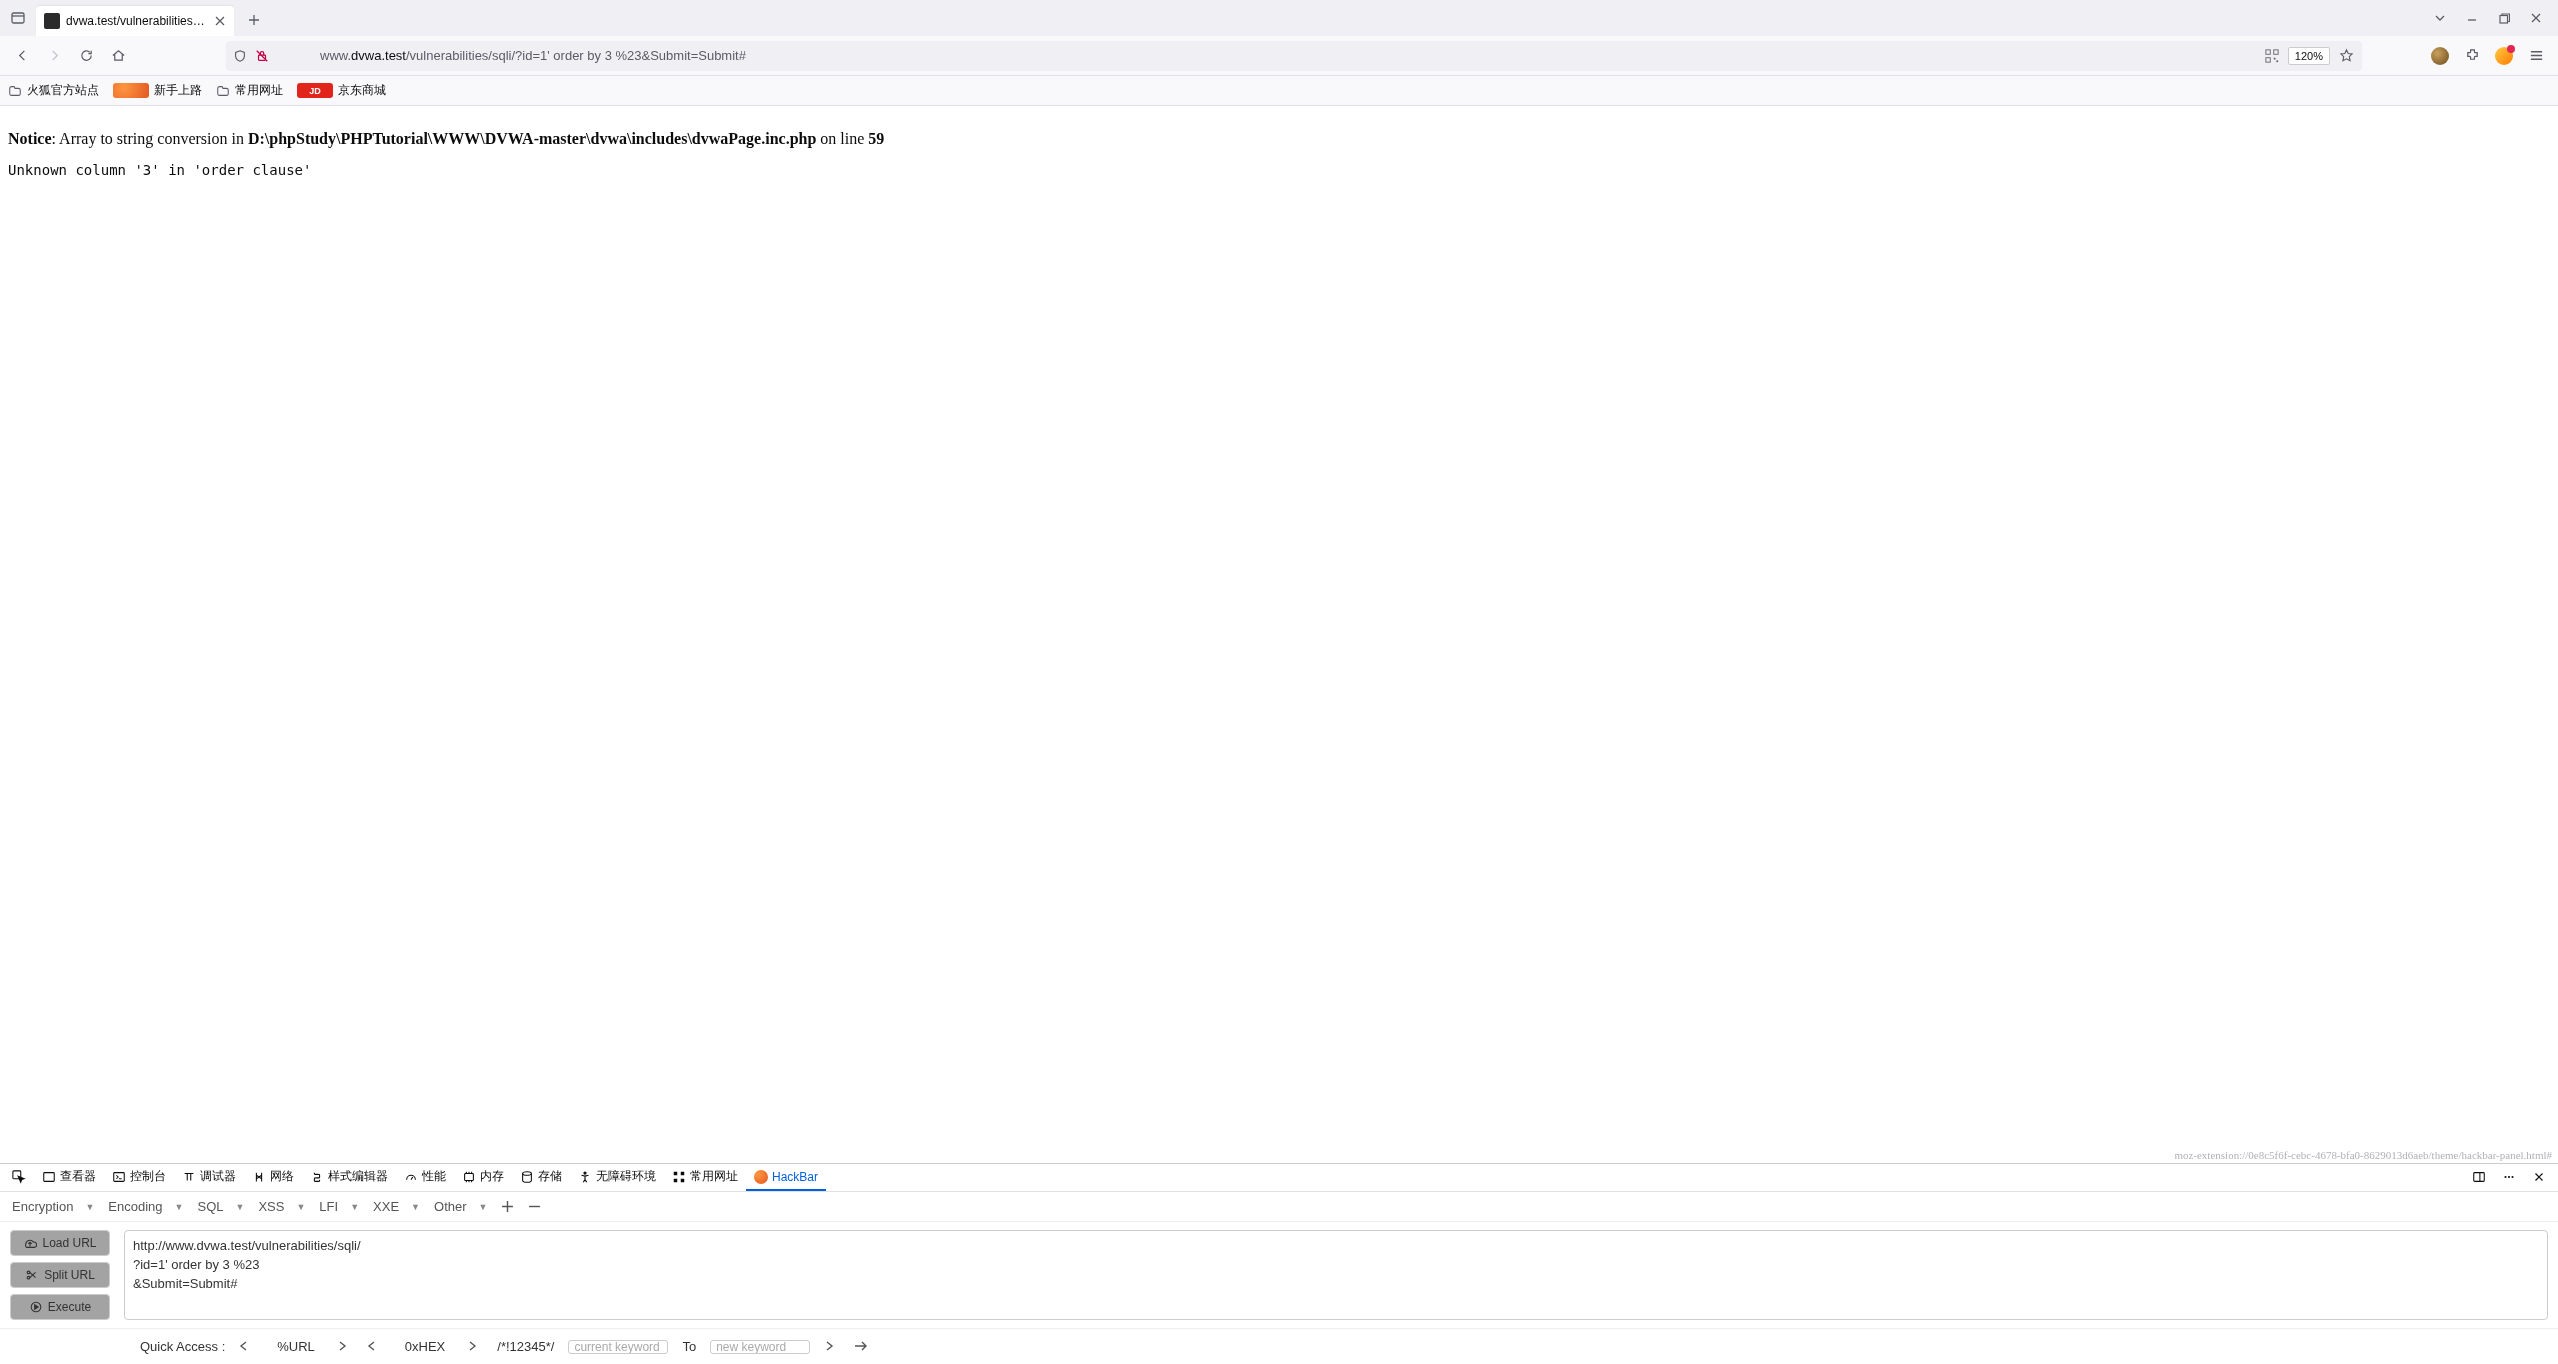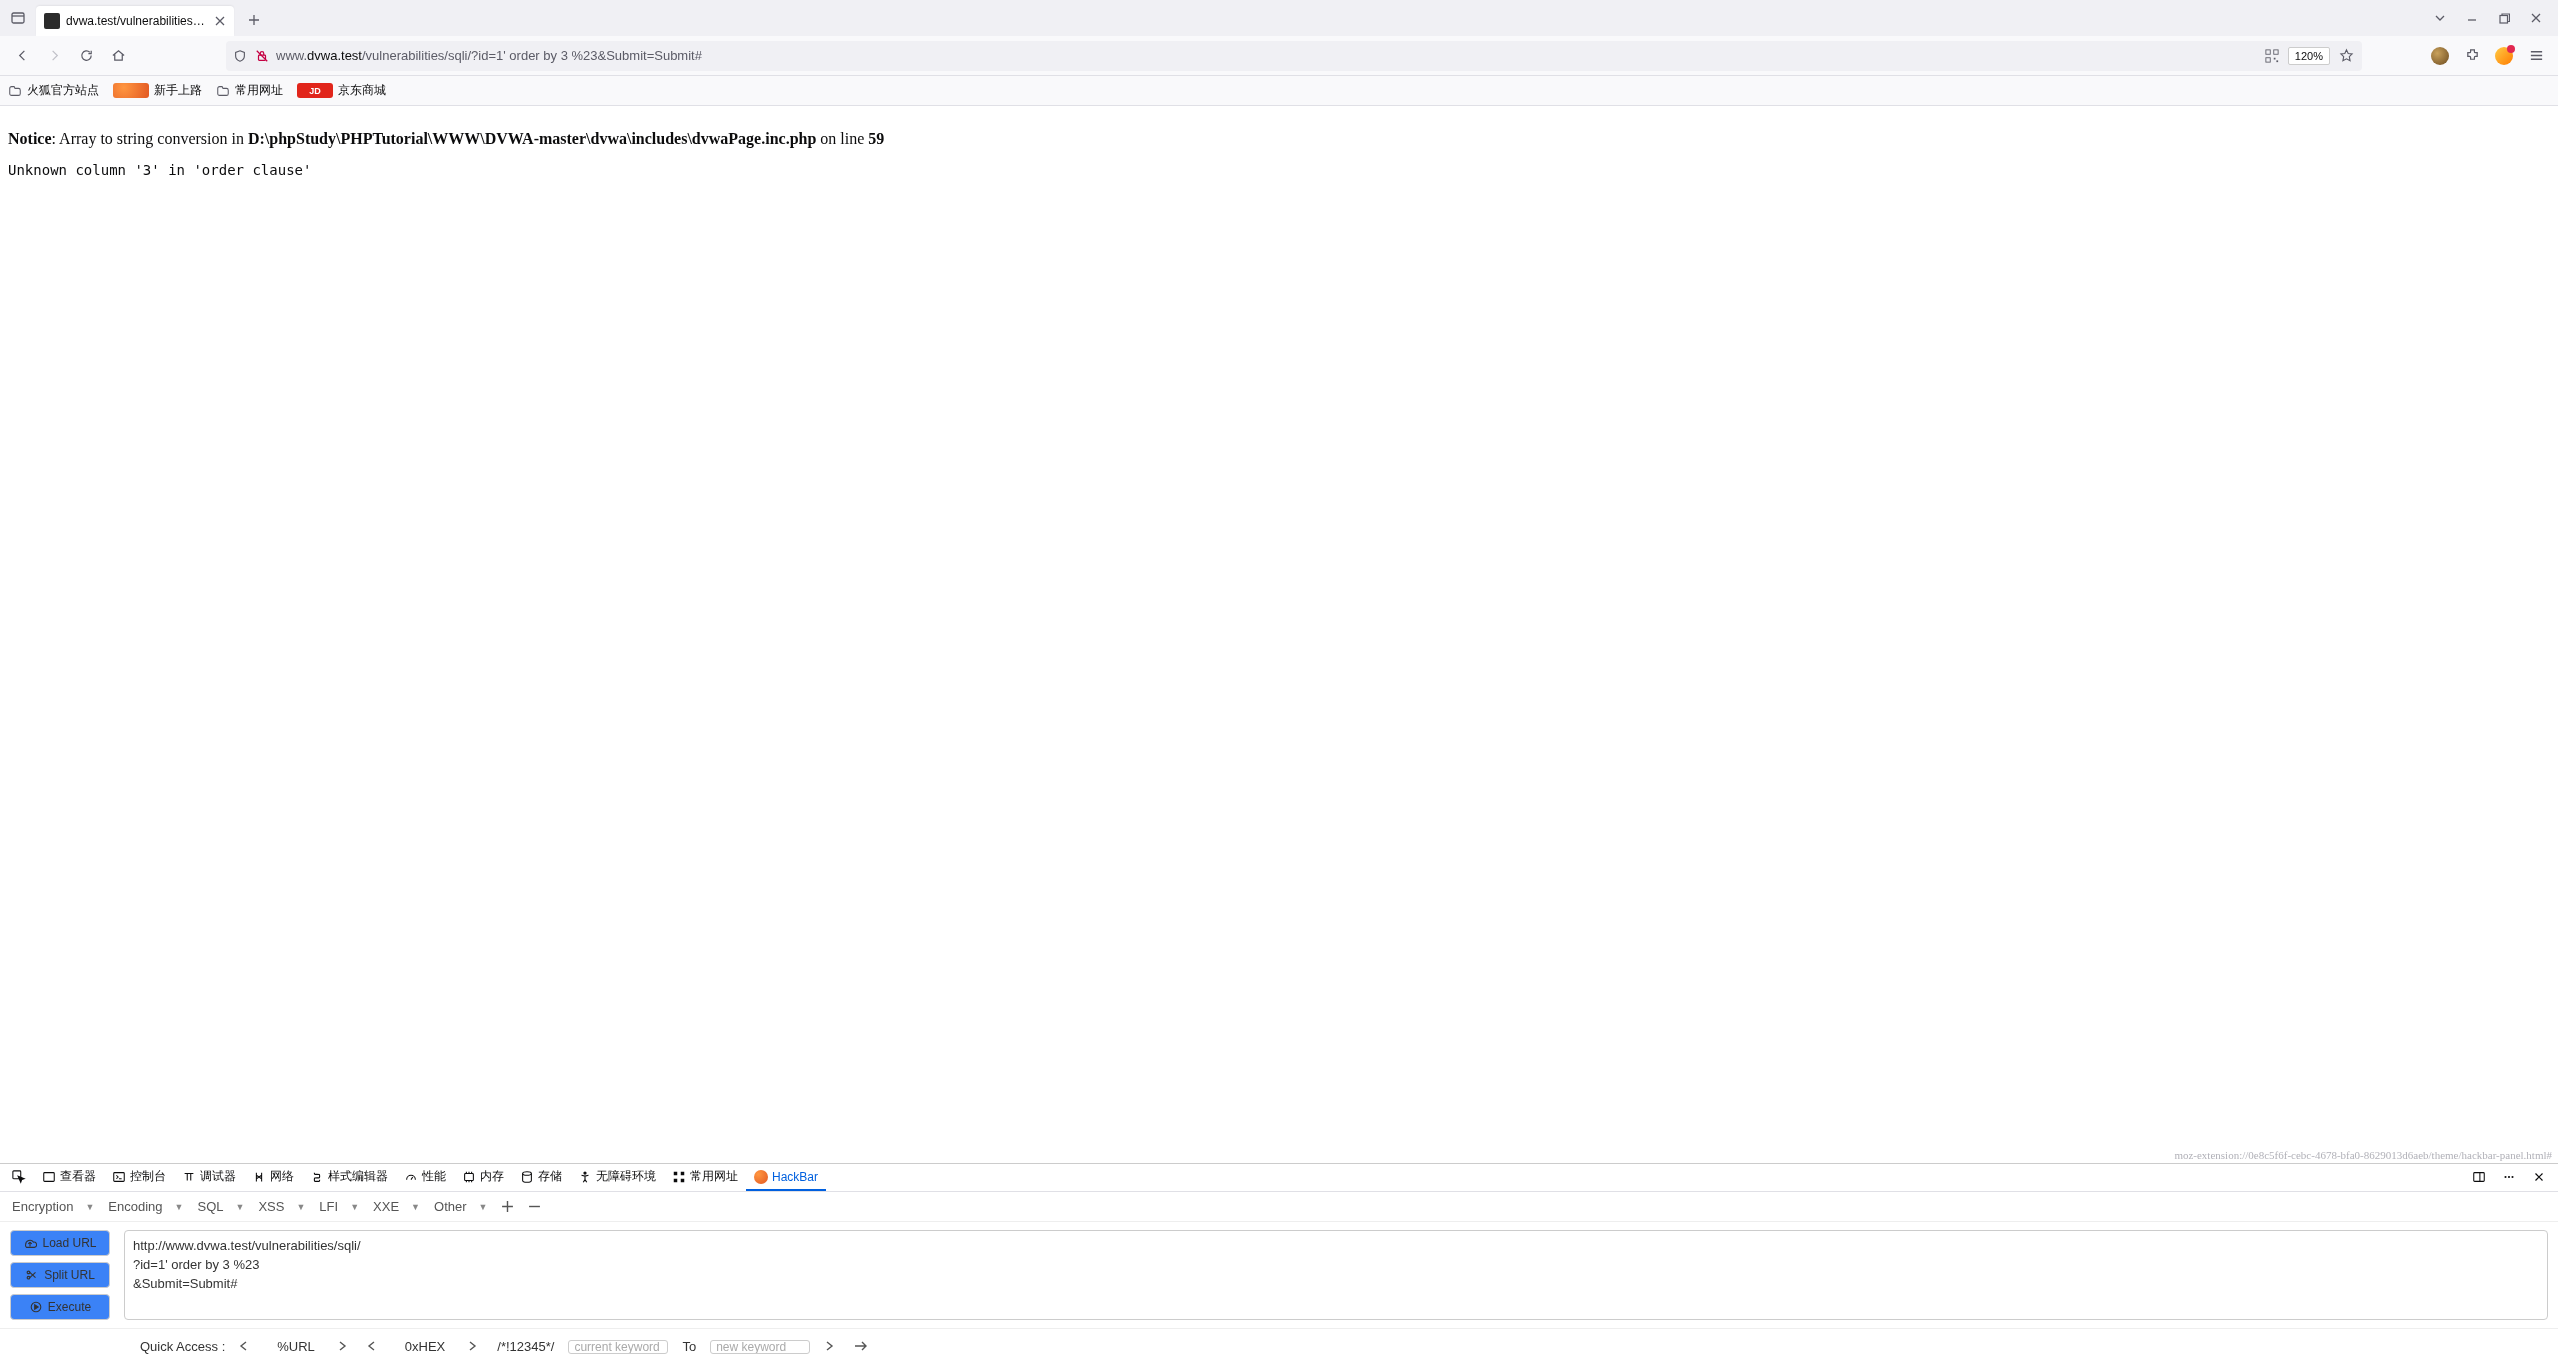--- a/index.html
+++ b/index.html
@@ -14,21 +14,21 @@
 .newtab { width: 28px; height: 28px; display: flex; align-items: center; justify-content: center; color: #5b5b66; margin: 0 0 2px 6px; border-radius: 4px; }
 .tab-spacer { flex: 1; }
 .win-controls { display: flex; align-items: center; gap: 4px; padding: 0 4px 4px; }
 .win-controls .wc { width: 28px; height: 28px; display: flex; align-items: center; justify-content: center; color: #5b5b66; }
 .toolbar { height: 40px; background: #f9f9fb; display: flex; align-items: center; padding: 0 8px; gap: 4px; border-bottom: 1px solid #e0e0e6; }
 .tb-btn { width: 28px; height: 28px; display: flex; align-items: center; justify-content: center; color: #5b5b66; border-radius: 4px; }
 .tb-btn.disabled { color: #c0c0c8; }
 .urlbar { flex: 1; height: 30px; margin: 0 60px 0 90px; background: #f0f0f4; border-radius: 4px; display: flex; align-items: center; padding: 0 6px; gap: 6px; }
 .urlbar .shield, .urlbar .lock { width: 16px; height: 16px; color: #5b5b66; display: flex; align-items: center; justify-content: center; }
 .urlbar .lock svg { color: #c50042; }
-.url-text { flex: 1; font-size: 13px; color: #5b5b66; white-space: nowrap; overflow: hidden; }
+.url-text { flex: 1; font-size: 13px; color: #5b5b66; white-space: nowrap; overflow: hidden; margin-left: 44px; }
 .url-text .domain { color: #0c0c0d; }
 .zoom-badge { font-size: 11px; padding: 2px 6px; border: 1px solid #ccc; border-radius: 2px; color: #0c0c0d; background: #fff; }
 .bm-bar { height: 30px; background: #f9f9fb; display: flex; align-items: center; padding: 0 8px; gap: 14px; border-bottom: 1px solid #e0e0e6; }
 .bm-item { display: flex; align-items: center; gap: 5px; color: #0c0c0d; font-size: 12px; }
 .bm-item svg { width: 14px; height: 14px; color: #5b5b66; }
 .bm-item .ficon { width: 36px; height: 15px; border-radius: 3px; flex: none; }
 .ff-orange { background: radial-gradient(circle at 30% 30%, #ff9640, #e25822); }
 .jd-red { background: #e1251b; color: #fff; font-size: 9px; font-weight: bold; display: flex; align-items: center; justify-content: center; }
 .content { flex: 1; background: #fff; padding: 8px; overflow: auto; font-family: "Times New Roman", serif; font-size: 16px; position: relative; }
 .notice-line { font-family: "Times New Roman", serif; font-size: 16px; margin: 16px 0 12px 0; }
@@ -39,21 +39,21 @@
 .dt-tab { display: flex; align-items: center; gap: 4px; padding: 0 8px; font-size: 12px; color: #0c0c0d; border-bottom: 2px solid transparent; white-space: nowrap; }
 .dt-tab.active { color: #0060df; border-bottom-color: #0060df; }
 .dt-tab svg { width: 14px; height: 14px; }
 .dt-tab .ff-mini { width: 14px; height: 14px; border-radius: 7px; background: radial-gradient(circle at 30% 30%, #ff9640, #e25822); }
 .dt-right { margin-left: auto; display: flex; align-items: center; }
 .hb-top { height: 30px; display: flex; align-items: center; gap: 10px; padding: 0 10px; border-bottom: 1px solid #eee; }
 .hb-menu { display: flex; align-items: center; gap: 12px; color: #555; font-size: 13px; padding: 3px 2px; border-radius: 3px; }
 .caret { font-size: 9px; color: #888; }
 .hb-body { display: flex; gap: 14px; padding: 8px 10px; }
 .hb-btns { display: flex; flex-direction: column; gap: 6px; }
-.hb-btn { width: 100px; height: 26px; border: 1px solid #ccc; border-radius: 4px; background: #3b82f6; display: flex; align-items: center; justify-content: center; gap: 5px; font-size: 12px; color: #333; }
+.hb-btn { width: 100px; height: 26px; border: 1px solid #ccc; border-radius: 4px; background: #a3a3a3; display: flex; align-items: center; justify-content: center; gap: 5px; font-size: 12px; color: #333; }
 .hb-btn svg { width: 14px; height: 14px; }
 .hb-textarea { flex: 1; min-height: 86px; border: 1px solid #ccc; border-radius: 4px; padding: 6px 8px; font-family: Arial, sans-serif; font-size: 13px; line-height: 1.45; color: #333; resize: none; }
 .hb-quick { height: 36px; display: flex; align-items: center; gap: 14px; padding: 0 10px 0 140px; border-top: 1px solid #eee; font-size: 13px; color: #333; }
 .qa-group { display: flex; gap: 22px; }
 .qa-arrow { width: 16px; color: #555; }
 .qa-input { width: 100px; height: 14px; border: 1px solid #ccc; border-radius: 3px; padding: 0 5px; font-size: 12px; color: #777; }
 .qa-input::placeholder { color: #aaa; }
 </style>
 </head>
 <body>

